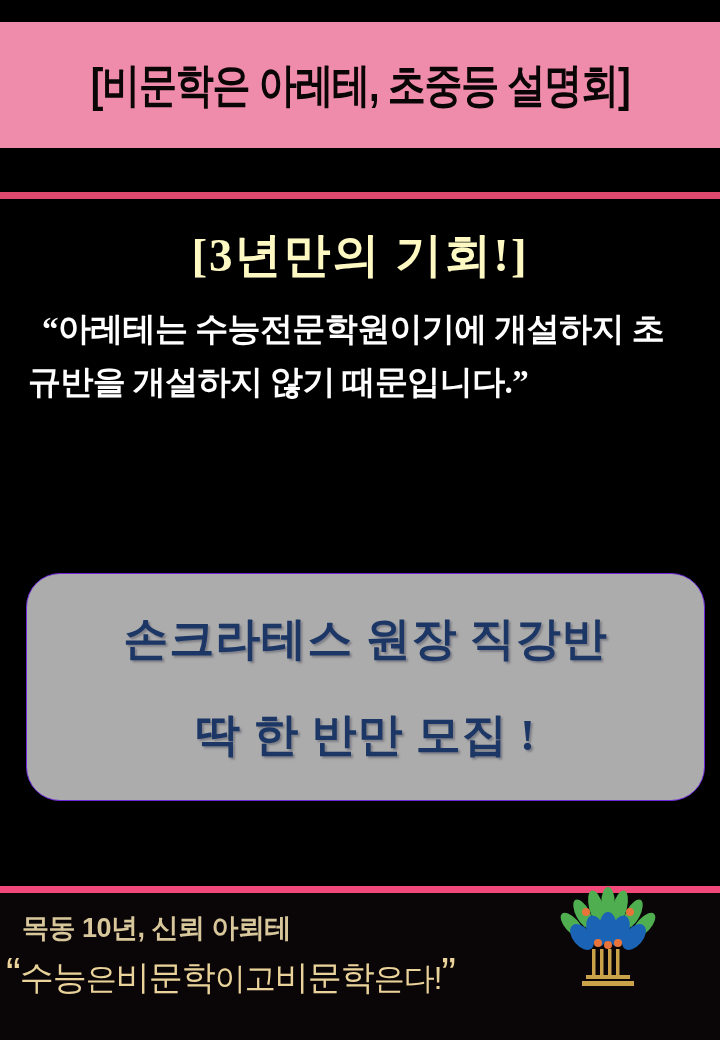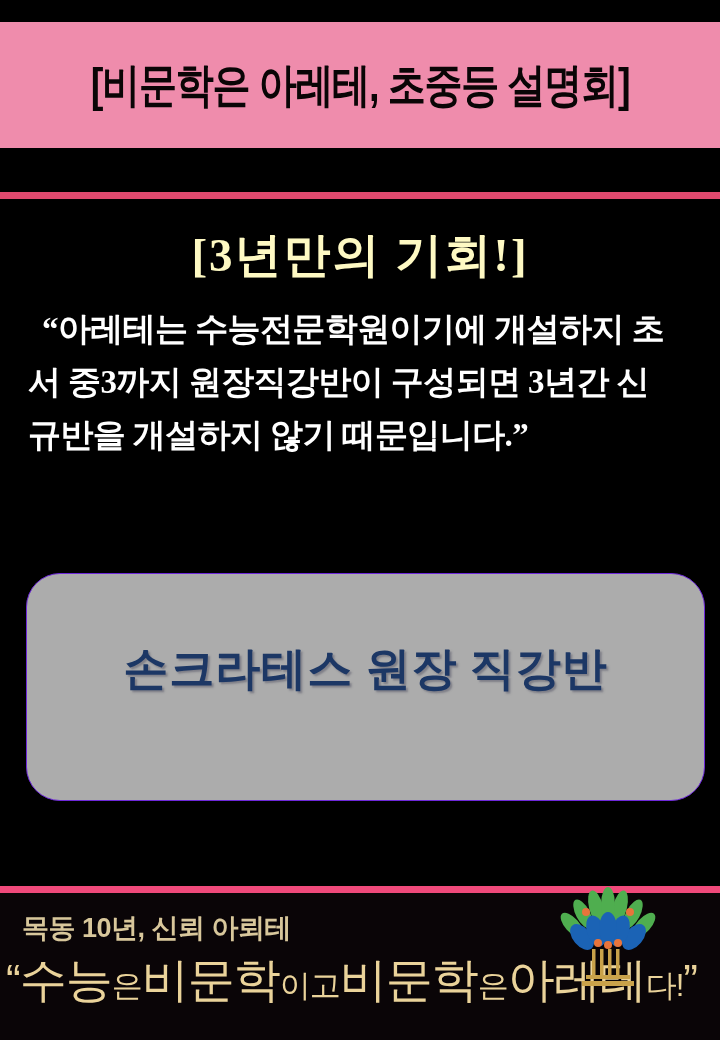--- a/index.html
+++ b/index.html
@@ -136,21 +136,21 @@
     width: 714px;
     color: #EAD39A;
     font-family: "Liberation Sans", "DejaVu Sans", sans-serif;
     font-size: 45px;
     font-weight: normal;
     letter-spacing: -1px;
     white-space: nowrap;
     display: flex;
     align-items: baseline;
   }
-  .footer-tagline .big { font-size: 47px; }
+  .footer-tagline .big { font-size: 34px; }
   .footer-tagline .sm  { font-size: 31px; }
   .footer-tagline .qm  { font-size: 44px; }
 
   
   .logo {
     position: absolute;
     left: 556px;
     top: -12px;
     width: 104px;
     height: 108px;
@@ -164,43 +164,42 @@
   <div class="header-banner">
     <div class="header-title">[비문학은 아레테, 초중등 설명회]</div>
   </div>
 
   <div class="rule rule-top"></div>
 
   <div class="headline">[3년만의 기회!]</div>
 
   <div class="quote-block">
     <span class="qline first">“아레테는 수능전문학원이기에 개설하지 초</span>
-    <span class="qline">서 중3까지 원장직강반이 구성되면 3년간 신</span>
     <span class="qline">규반을 개설하지 않기 때문입니다.”</span>
   </div>
 
   <div class="gray-box">
     <div class="gray-line l1">손크라테스 원장 직강반</div>
+    <div class="gray-line l2">딱 한 반만 모집 !</div>
   </div>
 
   <div class="rule rule-bot"></div>
 
   <div class="footer">
 
     <div class="footer-sub">목동 10년, 신뢰 아뢰테</div>
 
     <div class="footer-tagline">
       <span class="qm">“</span>
       <span class="big">수능</span>
       <span class="sm">은</span>
       <span class="big"> 비문학</span>
       <span class="sm">이고</span>
       <span class="big"> 비문학</span>
       <span class="sm">은</span>
-      <span class="big"> 아레테</span>
       <span class="sm">다!</span>
       <span class="qm">”</span>
     </div>
 
     <svg class="logo" viewBox="0 0 104 108">
 
       <g fill="#4FAE4F">
         <ellipse cx="16" cy="44" rx="7" ry="15" transform="rotate(-42 16 44)"></ellipse>
         <ellipse cx="88" cy="44" rx="7" ry="15" transform="rotate(42 88 44)"></ellipse>
         <ellipse cx="27" cy="33" rx="7" ry="16" transform="rotate(-28 27 33)"></ellipse>

